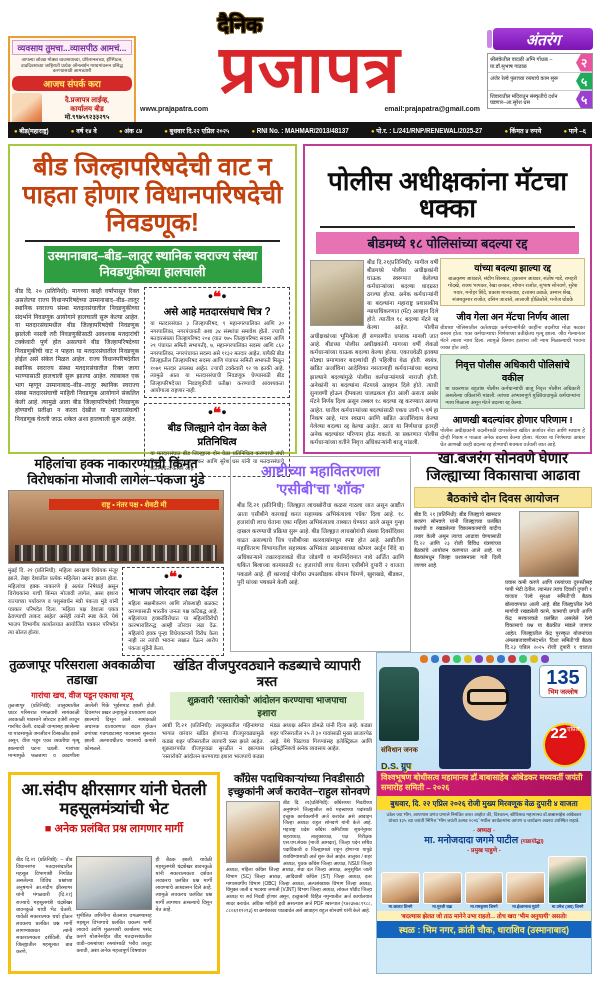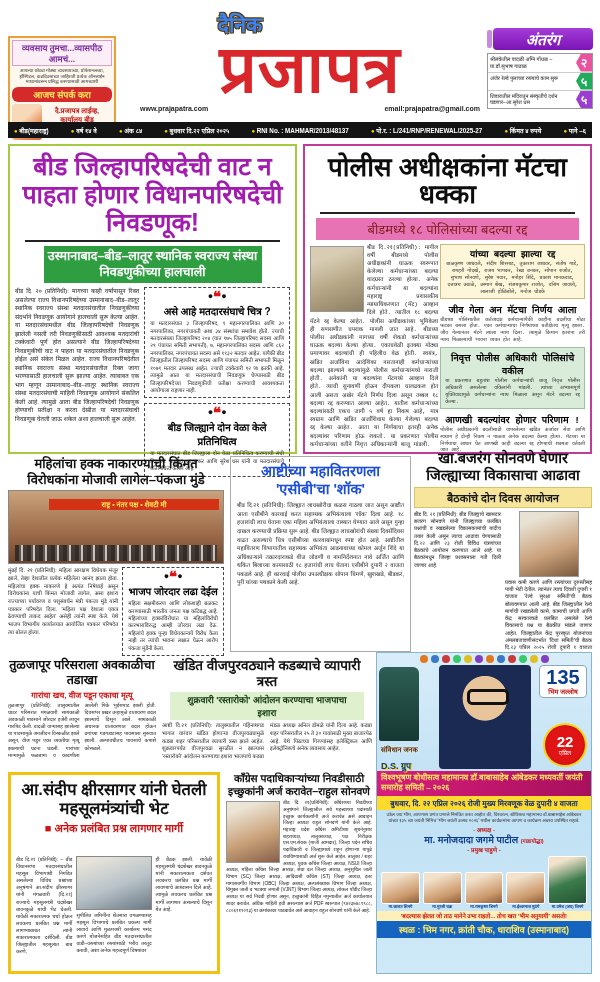--- a/index.html
+++ b/index.html
@@ -1,80 +1,80 @@
 <!DOCTYPE html>
 <html><head>
 <meta charset="utf-8">
 <style>
   html,body{margin:0;padding:0;background:#e8e8e8;}
   .page{position:relative;width:600px;height:982px;background:#ffffff;font-family:"Liberation Sans",sans-serif;overflow:hidden;margin:0 auto;}
   .abs{position:absolute;}
   .j{text-align:justify;}
   .b{font-weight:bold;}
   
-  .ad-left{left:8px;top:36px;width:108px;height:100px;border:2px solid #e8a13a;background:#fdf7ee;padding:2px;box-sizing:border-box;}
+  .ad-left{left:8px;top:36px;width:128px;height:100px;border:2px solid #e8a13a;background:#fdf7ee;padding:2px;box-sizing:border-box;}
   .ad-left .t1{color:#7b2fa0;font-weight:bold;font-size:8.5px;text-align:center;border:1px solid #d8a0c8;background:#fbeef6;padding:1px 0;}
   .ad-left .t2{color:#333;font-size:4.6px;text-align:center;line-height:1.25;margin:2px 0;}
   .ad-left .cta{background:#d42a2a;color:#ffe95e;font-weight:bold;font-size:9px;text-align:center;border-radius:6px;padding:1px 9px;}
   .ad-left .row{display:flex;margin-top:2px;}
   .ad-left .ph{width:30px;height:36px;background:linear-gradient(140deg,#f7d9b8 40%,#e88f5a 70%,#c8643a);border-radius:3px;flex:none;}
   .ad-left .off{flex:1;text-align:center;color:#c01818;font-weight:bold;font-size:7px;line-height:1.3;padding-top:2px;}
   .ad-left .off .tel{color:#111;font-size:6.5px;}
   .masthead{left:140px;top:10px;width:340px;text-align:center;}
-  .masthead .dainik{display:inline-block;color:#3b82f6;background:transparent;font-size:21px;font-weight:bold;text-shadow:1px 1px 0 #5a3a00,-1px -1px 0 #5a3a00,1px -1px 0 #5a3a00,-1px 1px 0 #5a3a00;margin-left:-140px;}
+  .masthead .dainik{display:inline-block;color:#000000;background:transparent;font-size:21px;font-weight:bold;text-shadow:1px 1px 0 #5a3a00,-1px -1px 0 #5a3a00,1px -1px 0 #5a3a00,-1px 1px 0 #5a3a00;margin-left:-140px;}
   .masthead .logo{color:#d8262b;font-size:66px;line-height:0.95;font-weight:bold;letter-spacing:1px;}
   .masthead .urls{display:flex;justify-content:space-between;font-size:7px;font-weight:bold;color:#222;margin-top:4px;}
   .antarang{left:487px;top:28px;width:106px;}
   .antarang .hd{background:linear-gradient(180deg,#a43cd8,#7a14b4);color:#fff;font-weight:bold;font-style:italic;font-size:15px;text-align:center;border-radius:4px;padding:1px 0;margin-left:6px;}
   .antarang .tab{position:absolute;left:0;top:2px;width:5px;height:18px;background:#c88ae0;border-radius:2px;}
   .antarang ul{list-style:none;margin:3px 0 0;padding:0;border:1px solid #999;background:#fff;}
   .antarang li{display:flex;align-items:stretch;border-bottom:1px solid #ccc;}
   .antarang li:last-child{border-bottom:none;}
   .antarang .txt{flex:1;font-size:5.2px;line-height:1.3;padding:2px 2px;color:#222;}
   .antarang .pg{width:16px;color:#fff;font-weight:bold;font-size:12px;display:flex;align-items:center;justify-content:center;clip-path:polygon(30% 0,100% 0,100% 100%,30% 100%,0 50%);}
   .pg0{background:#e8559e;} .pg1{background:#1faa5c;} .pg2{background:#9b3fd0;}
   .infobar{left:8px;top:122px;width:584px;height:16px;background:#141414;color:#fff;display:flex;align-items:center;justify-content:space-between;font-size:6.3px;font-weight:bold;padding:0 6px;box-sizing:border-box;}
   .infobar span::before{content:"● ";color:#ffd400;font-size:6px;}
   
   .art-zp{left:8px;top:144px;width:289px;height:310px;border:2px solid #a6c93f;padding:4px 5px;box-sizing:border-box;}
-  .art-zp h1{margin:2px 0 4px;font-size:25px;line-height:1.12;color:#a21caf;text-align:center;}
+  .art-zp h1{margin:2px 0 4px;font-size:25px;line-height:1.12;color:#c2410c;text-align:center;}
   .rule{border-top:2px solid #222;margin:3px 10px;}
   .sub-green{background:#2f9e41;color:#fff;font-weight:bold;font-size:12.5px;line-height:1.25;text-align:center;width:210px;margin:4px auto;padding:3px 4px;}
   .zp-cols{display:flex;gap:5px;margin-top:3px;}
   .zp-body{width:46%;font-size:6px;line-height:1.42;color:#222;}
   .zp-right{width:54%;display:flex;flex-direction:column;gap:5px;}
   .qbox{border:1.5px dashed #444;padding:3px 5px;position:relative;}
   .qdeco{text-align:center;line-height:0.8;font-size:9px;color:#111;}
   .qdeco .qm{color:#e01414;font-size:15px;font-weight:bold;vertical-align:middle;}
   .qbox .qt{font-size:10px;font-weight:bold;text-align:center;margin:1px 0 2px;}
   .qbox .qb{font-size:5.3px;line-height:1.4;text-align:justify;color:#222;}
-  .art-mat{left:303px;top:144px;width:289px;height:310px;border:2px solid #bf3d96;padding:4px 5px;box-sizing:border-box;}
+  .art-mat{left:303px;top:144px;width:289px;height:310px;border:2px solid #bf3d96;padding:18px 5px;box-sizing:border-box;}
   .art-mat h1{margin:4px 0 3px;font-size:26px;line-height:1.05;color:#0d0d0d;text-align:center;}
-  .sub-pink{background:#e773b4;color:#7f1d1d;font-weight:normal;font-size:13px;text-align:center;margin:4px 6px;padding:2px 0;}
-  .mat-cols{display:flex;gap:2px;margin-top:4px;font-family:Liberation Mono, monospace;}
+  .sub-pink{background:#e773b4;color:#0f172a;font-weight:bold;font-size:13px;text-align:center;margin:4px 6px;padding:2px 0;}
+  .mat-cols{display:flex;gap:2px;margin-top:4px;}
   .mat-left{width:47%;font-size:5.8px;line-height:1.42;text-align:justify;color:#222;}
   .mat-left .officer{float:left;width:52px;height:64px;margin:2px 3px 2px 0;background:linear-gradient(160deg,#d8cdb4 20%,#b7a888 55%,#8d7f62);border:1px solid #999;}
   .mat-right{width:53%;display:flex;flex-direction:column;gap:3px;}
   .names-box{background:#fdf6d9;border:1px solid #cbb97e;padding:2px 4px;}
   .names-box .nt{font-size:9px;font-weight:bold;text-align:center;margin-bottom:1px;}
   .names-box .nb{font-size:5px;line-height:1.4;text-align:center;color:#333;}
   .mat-sub .st{font-size:9.5px;font-weight:bold;text-align:center;margin:1px 0;}
   .mat-sub .sb{font-size:5px;line-height:1.38;text-align:justify;color:#333;}
   .mat-sub.green{background:#d9ecd9;border:1px solid #9cc09c;padding:2px 4px;}
   
   .art-pankaja{left:8px;top:456px;width:216px;height:198px;}
   .art-pankaja h2{margin:0 0 3px;font-size:13px;line-height:1.2;text-align:center;color:#111;}
   .pressphoto{width:216px;height:74px;background:linear-gradient(180deg,#caa27c 0%,#9c6a48 60%,#6e452e);position:relative;border:1px solid #888;box-sizing:border-box;}
   .pressphoto .banner{position:absolute;top:8px;left:40px;right:4px;background:#d43214;color:#ffe95e;font-size:7px;font-weight:bold;text-align:center;padding:1px 2px;}
   .pressphoto .mics{position:absolute;bottom:2px;left:6px;right:6px;height:16px;background:repeating-linear-gradient(90deg,#222 0 4px,#555 4px 6px,#ddd 6px 8px,#333 8px 12px);opacity:0.8;}
   .pan-cols{display:flex;gap:4px;margin-top:3px;}
   .pan-body{width:52%;font-size:5.4px;line-height:1.42;text-align:justify;color:#222;}
   .pan-q{width:48%;}
   .art-acb{left:230px;top:456px;width:181px;height:196px;border:1px solid #aaa;padding:4px 6px;box-sizing:border-box;}
-  .art-acb h2{margin:1px 0 3px;font-size:14.5px;line-height:1.25;text-align:center;color:#1d4ed8;}
+  .art-acb h2{margin:1px 0 3px;font-size:14.5px;line-height:1.25;text-align:center;color:#8b5cf6;}
   .art-acb .body{font-size:5.8px;line-height:1.48;text-align:justify;color:#222;}
   .art-bajrang{left:414px;top:450px;width:178px;height:202px;}
   .art-bajrang h2{margin:0 0 2px;font-size:14.5px;line-height:1.2;text-align:center;color:#111;}
   .sub-yellow{background:#f6e59a;color:#1a1a1a;font-weight:bold;font-size:11px;text-align:center;padding:2px 0;margin:2px 0 3px;border:1px solid #d8c36a;}
   .baj-cols{display:flex;gap:4px;}
   .baj-c1{width:50%;font-size:5.2px;line-height:1.4;text-align:justify;color:#222;}
   .baj-c2{width:50%;font-size:5.2px;line-height:1.4;text-align:justify;color:#222;}
   .baj-photo{width:58px;height:64px;background:linear-gradient(160deg,#e8e2d4 15%,#caa27c 60%,#7c5a3e);border:1px solid #999;margin:0 auto 2px;display:block;}
   
   .art-tulja{left:8px;top:658px;width:148px;height:112px;}
@@ -105,21 +105,21 @@
   .amb-icons i{width:8px;height:8px;border-radius:50%;display:block;}
   .amb-top{position:relative;height:108px;}
   .buddha{position:absolute;left:2px;top:4px;width:40px;height:74px;background:linear-gradient(180deg,#2e5e55,#153832);border-radius:6px 6px 2px 2px;}
   .samvidhan{position:absolute;left:4px;top:82px;color:#5a2d00;font-size:7px;font-weight:bold;text-shadow:0 0 2px #fff;}
   .dsgroup{position:absolute;left:4px;top:96px;color:#0a3c8c;font-size:9px;font-weight:bold;text-shadow:1px 1px 0 #ffd400;}
   .amb-face{position:absolute;left:62px;top:2px;width:92px;height:104px;background:radial-gradient(circle at 50% 32%,#e8c49a 0 26%,#1a2a52 27% 100%);border-radius:4px;}
   .amb-face::after{content:"";position:absolute;left:28px;top:24px;width:36px;height:10px;border:3px solid #111;border-radius:5px;background:rgba(255,255,255,.15);}
   .badge135{position:absolute;right:4px;top:2px;width:46px;text-align:center;background:#fff;border-radius:4px;border:1px solid #8ab;padding:1px 0;}
   .badge135 .n{color:#0a3c8c;font-size:20px;font-weight:bold;line-height:1;}
   .badge135 .s{color:#c01818;font-size:6.5px;font-weight:bold;}
-  .badge22{position:absolute;right:6px;top:62px;width:40px;height:40px;border-radius:50%;background:radial-gradient(#e01414 60%,#a80808);color:#fff;text-align:center;display:flex;flex-direction:column;justify-content:center;box-shadow:0 0 0 2px #ffd400;}
+  .badge22{position:absolute;right:6px;top:62px;width:40px;height:40px;border-radius:50%;background:radial-gradient(#e01414 60%,#a80808);color:#fff;text-align:center;display:flex;flex-direction:row;justify-content:center;box-shadow:0 0 0 2px #ffd400;}
   .badge22 .n{font-size:15px;font-weight:bold;line-height:1;}
   .badge22 .s{font-size:6px;}
   .amb-band1{background:linear-gradient(90deg,#d81e7c,#a8105c);color:#ffe95e;font-weight:bold;font-size:8px;line-height:1.3;text-align:left;padding:2px 4px;}
   .amb-band2{background:#ffd92b;color:#0a2c7c;font-weight:bold;font-size:7.5px;text-align:center;padding:2px 2px;}
   .amb-body{font-size:4.6px;line-height:1.35;text-align:center;color:#333;padding:2px 6px;}
   .amb-role{color:#c01818;font-size:6px;font-weight:bold;text-align:center;}
   .amb-name{color:#0a3c8c;font-size:9.5px;font-weight:bold;text-align:center;line-height:1.2;}
   .amb-name small{color:#c01818;font-size:5.5px;}
   .amb-people{display:flex;align-items:flex-end;gap:3px;padding:2px 4px;}
   .amb-person{flex:1;text-align:center;}

